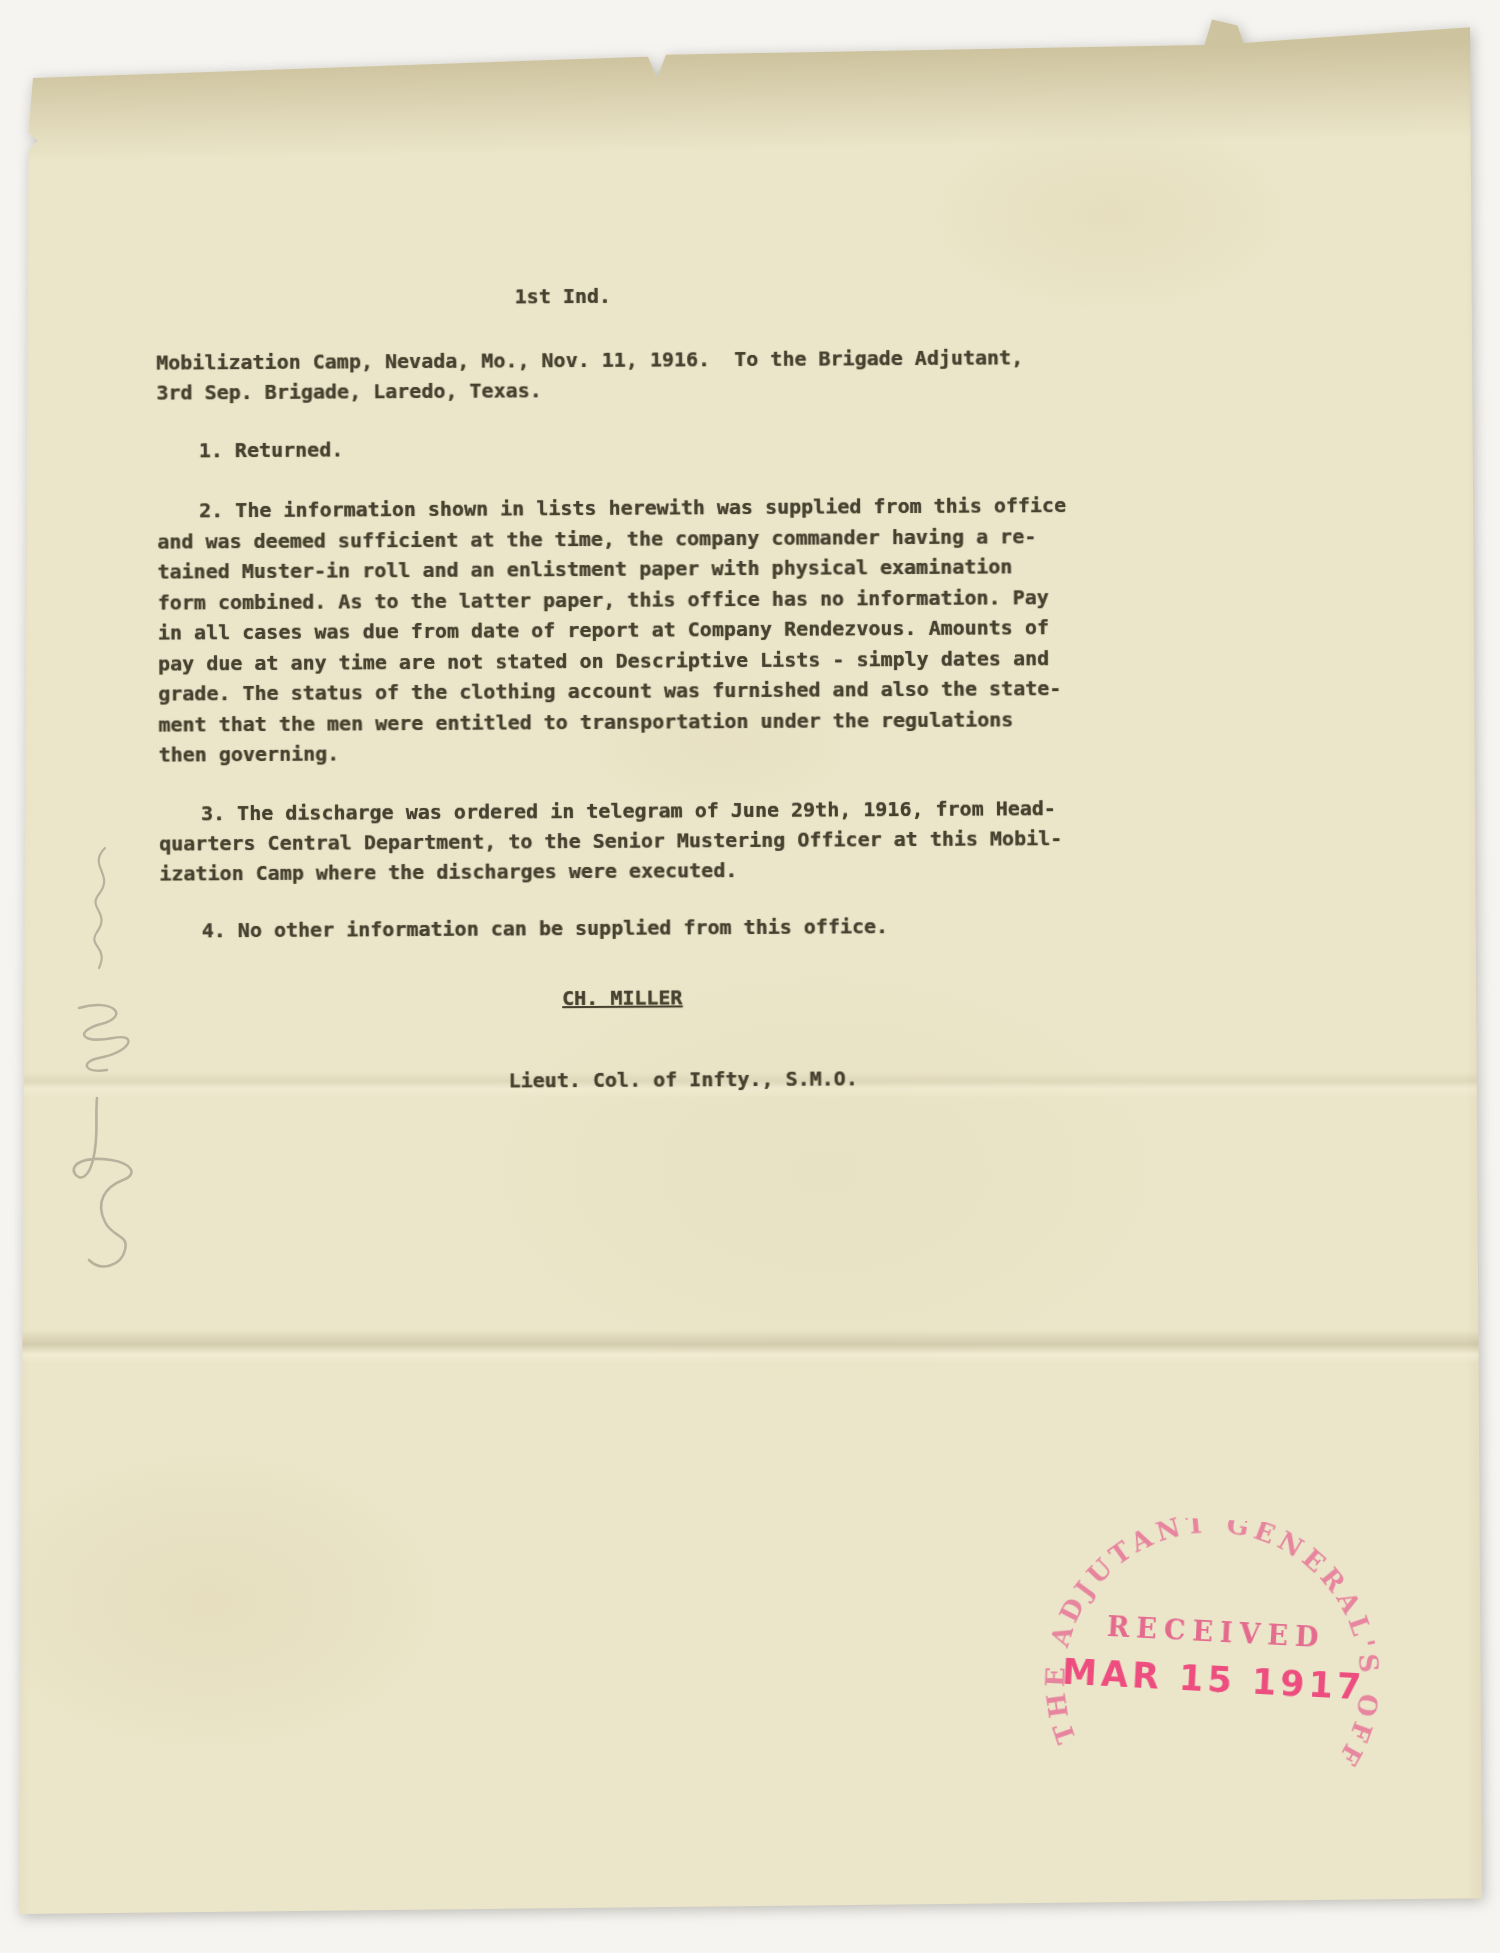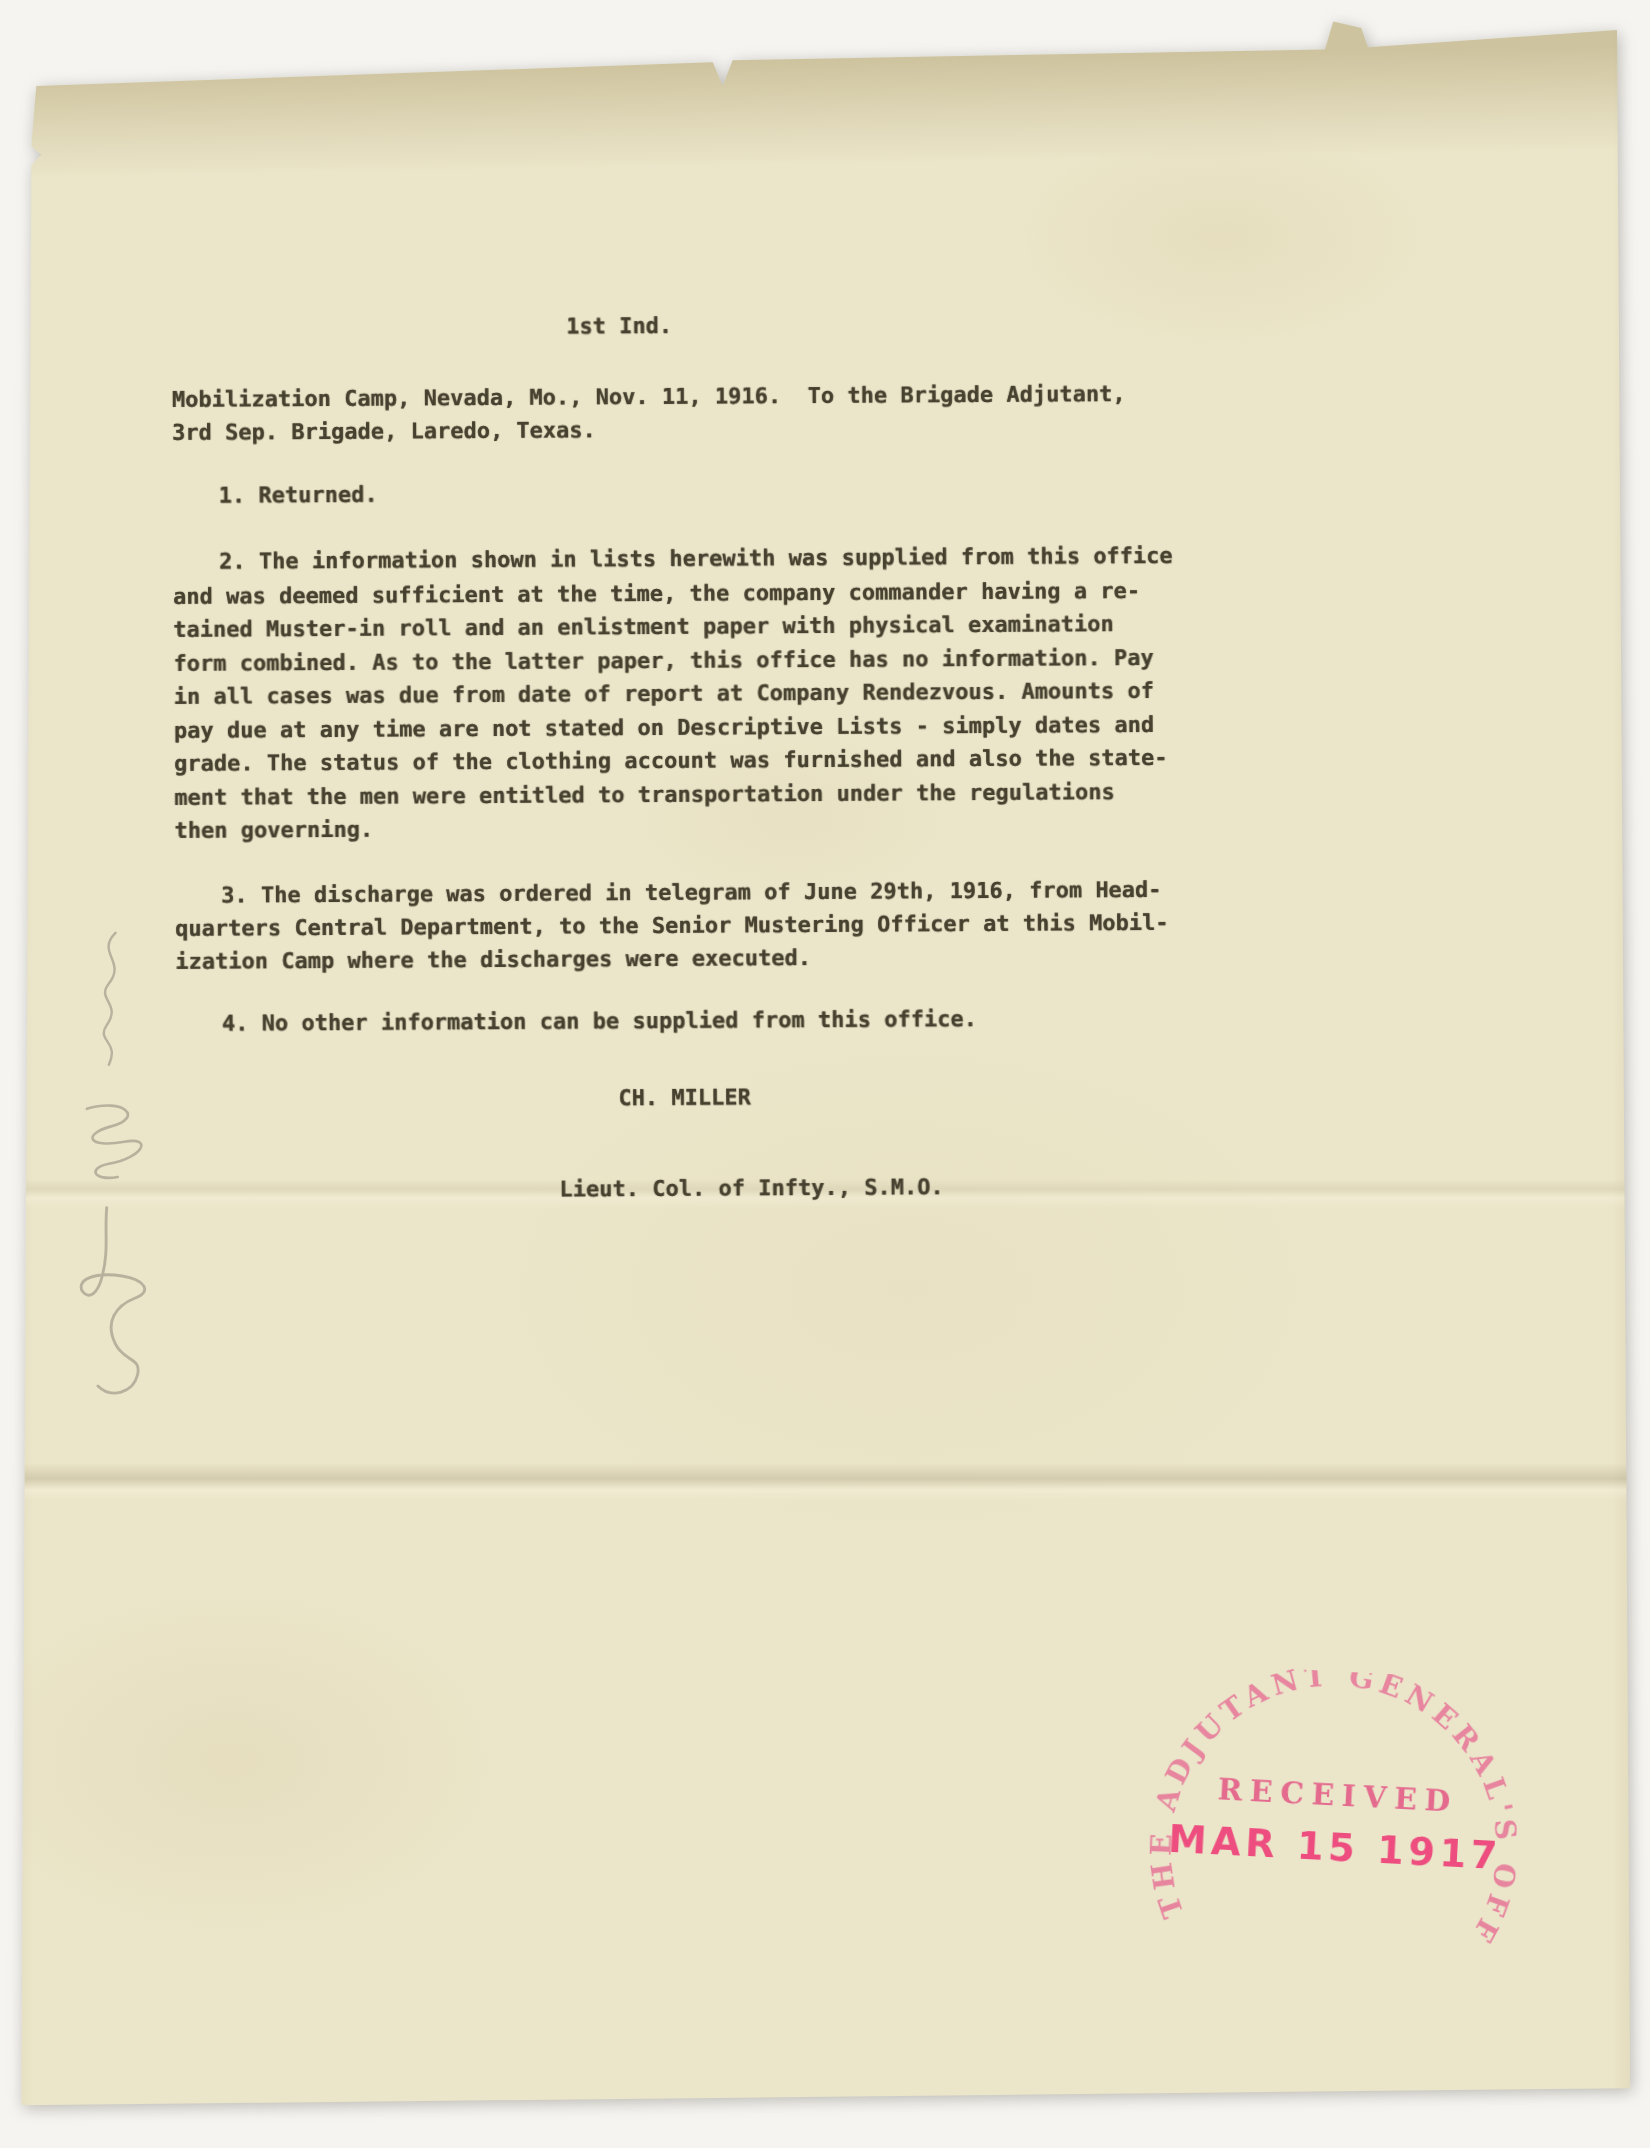--- a/index.html
+++ b/index.html
@@ -54,21 +54,21 @@
   }
   .block{position:absolute;left:160px;width:920px;}
   .line{white-space:pre;}
   .indent{padding-left:42px;}
   .doc-title{position:absolute;left:160px;width:814px;text-align:center;top:280px;}
   .b-heading{top:344px;}
   .b-p1{top:432px;}
   .b-p2{top:492px;line-height:30.5px;}
   .b-p3{top:795px;}
   .b-p4{top:912px;}
-  .sig-name{position:absolute;left:562px;top:982px;white-space:pre;}
+  .sig-name{position:absolute;left:562px;top:982px;white-space:pre;text-decoration:underline;}
   .sig-title{position:absolute;left:508px;top:1064px;white-space:pre;}
   .pencil{position:absolute;left:35px;top:830px;opacity:.55;}
   .pencil path{fill:none;stroke:#8e887a;stroke-linecap:round;}
   .stamp{
     position:absolute;left:1018px;top:1520px;
     transform:rotate(3deg);
     filter:blur(.4px);opacity:.88;
   }
   .stamp .arc{
     font-family:"DejaVu Serif","Liberation Serif",serif;

